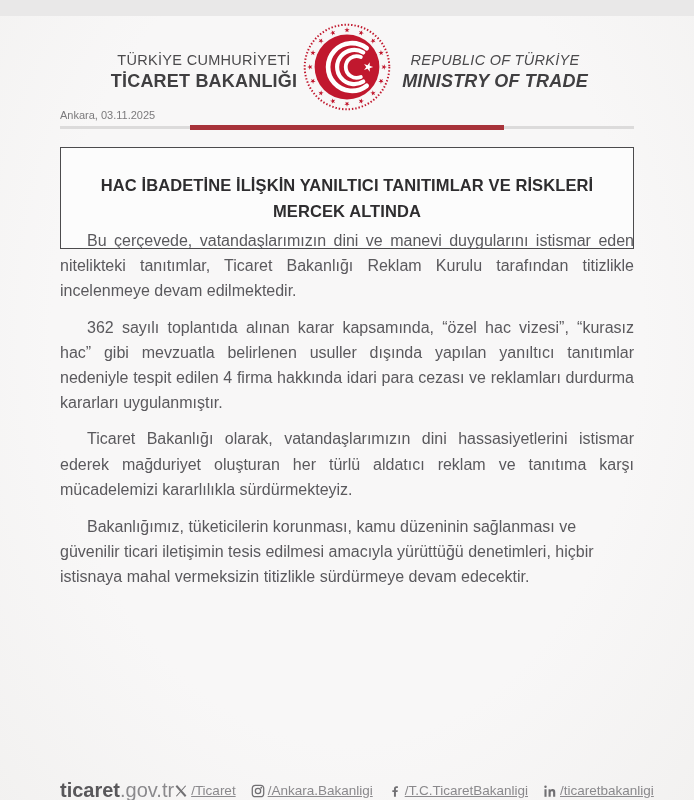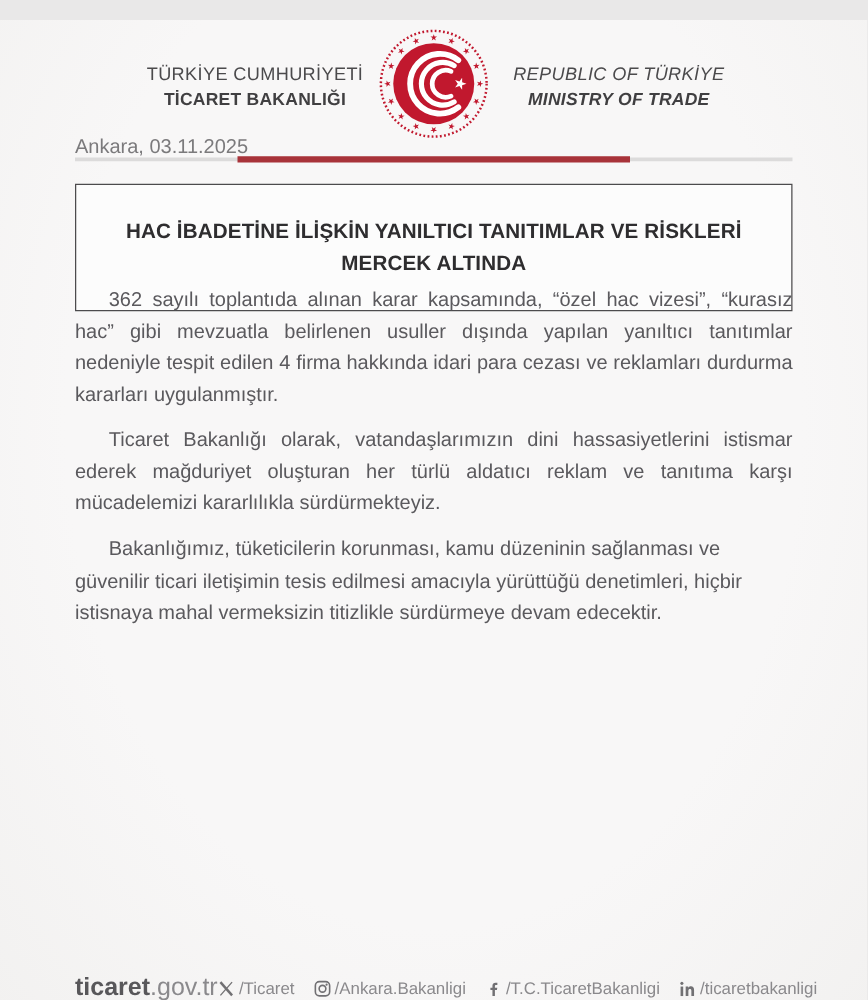--- a/index.html
+++ b/index.html
@@ -13,25 +13,25 @@
     font-family: "Liberation Sans", sans-serif;
     color: #59585c;
     overflow: hidden;
   }
 
   
   .org-block { position: absolute; top: 36px; width: 200px; text-align: center; }
   .org-block.left  { left: 104px; }
   .org-block.right { left: 395px; font-style: italic; }
   .org-line1 { font-size: 14.5px; letter-spacing: 0.3px; color: #4b4a4c; font-weight: 400; }
-  .org-line2 { font-size: 14px; letter-spacing: 0.2px; color: #403f41; font-weight: 700; margin-top: 3px; }
+  .org-line2 { font-size: 18px; letter-spacing: 0.2px; color: #403f41; font-weight: 700; margin-top: 3px; }
 
   .emblem { position: absolute; left: 302px; top: 6px; width: 90px; height: 90px; }
 
-  .dateline { position: absolute; left: 60px; top: 93px; font-size: 16px; color: #7b7a7c; }
+  .dateline { position: absolute; left: 60px; top: 93px; font-size: 11px; color: #7b7a7c; }
 
   .divider { position: absolute; left: 60px; top: 110px; width: 574px; height: 3px; background: #dcdbdb; }
   .divider-red { position: absolute; left: 130px; top: -1px; width: 314px; height: 4.5px; background: #a8333a; }
 
   
   .title-box {
     position: absolute; left: 60px; top: 131px; width: 574px; min-height: 67px;
     border: 1.5px solid #4c4b4d; background: #fcfcfc;
     display: flex; align-items: center; justify-content: center;
     padding: 24px 26px;
@@ -50,21 +50,21 @@
   .body-text p:last-child { text-align: left; margin-top: 12px; }
 
   
   .footer {
     position: absolute; left: 60px; right: 60px; top: 763px;
     display: flex; align-items: center;
   }
   .website { font-size: 20px; color: #8a898c; cursor: pointer; }
   .website b { color: #58575a; font-weight: 700; }
   .social { display: flex; align-items: center; gap: 15px; margin-left: auto; }
-  .social-item { display: flex; align-items: flex-end; gap: 3px; font-size: 13.5px; color: #8a898c; cursor: pointer; }
+  .social-item { display: flex; align-items: flex-end; gap: 3px; font-size: 13.5px; color: #8a898c; cursor: pointer; text-decoration: underline; }
   .social-item svg { display: block; width: 14px; height: 14px; }
   .ico-stroke { stroke: #717073; fill: none; }
   .ico-fill { fill: #717073; }
 </style>
 </head>
 <body>
 
 <div class="page">
 
   <div class="org-block left">
@@ -120,20 +120,21 @@
 
   <div class="divider">
     <div class="divider-red"></div>
   </div>
 
   <div class="title-box">
     <div class="title-text">HAC İBADETİNE İLİŞKİN YANILTICI TANITIMLAR VE RİSKLERİ MERCEK ALTINDA</div>
   </div>
 
   <div class="body-text">
+    <p>Bu çerçevede, vatandaşlarımızın dini ve manevi duygularını istismar eden nitelikteki tanıtımlar, Ticaret Bakanlığı Reklam Kurulu tarafından titizlikle incelenmeye devam edilmektedir.</p>
     <p>362 sayılı toplantıda alınan karar kapsamında, “özel hac vizesi”, “kurasız hac” gibi mevzuatla belirlenen usuller dışında yapılan yanıltıcı tanıtımlar nedeniyle tespit edilen 4 firma hakkında idari para cezası ve reklamları durdurma kararları uygulanmıştır.</p>
     <p>Ticaret Bakanlığı olarak, vatandaşlarımızın dini hassasiyetlerini istismar ederek mağduriyet oluşturan her türlü aldatıcı reklam ve tanıtıma karşı mücadelemizi kararlılıkla sürdürmekteyiz.</p>
     <p>Bakanlığımız, tüketicilerin korunması, kamu düzeninin sağlanması ve güvenilir ticari iletişimin tesis edilmesi amacıyla yürüttüğü denetimleri, hiçbir istisnaya mahal vermeksizin titizlikle sürdürmeye devam edecektir.</p>
   </div>
 
   <div class="footer">
     <div class="website">
       <b>ticaret</b><span>.gov.tr</span>
     </div>
 

